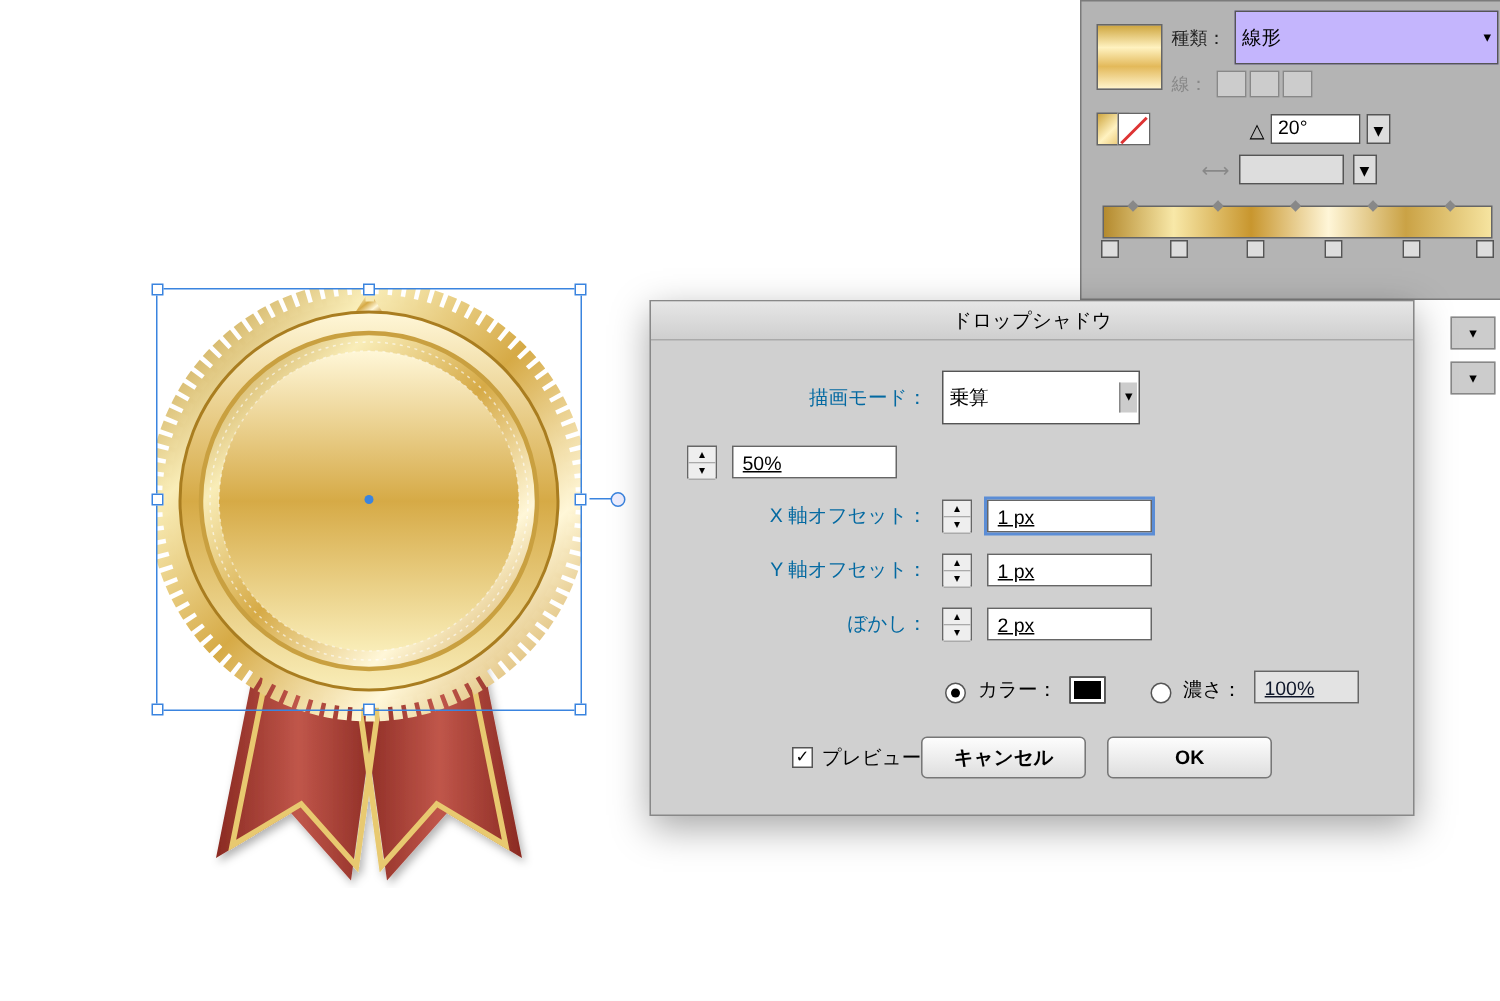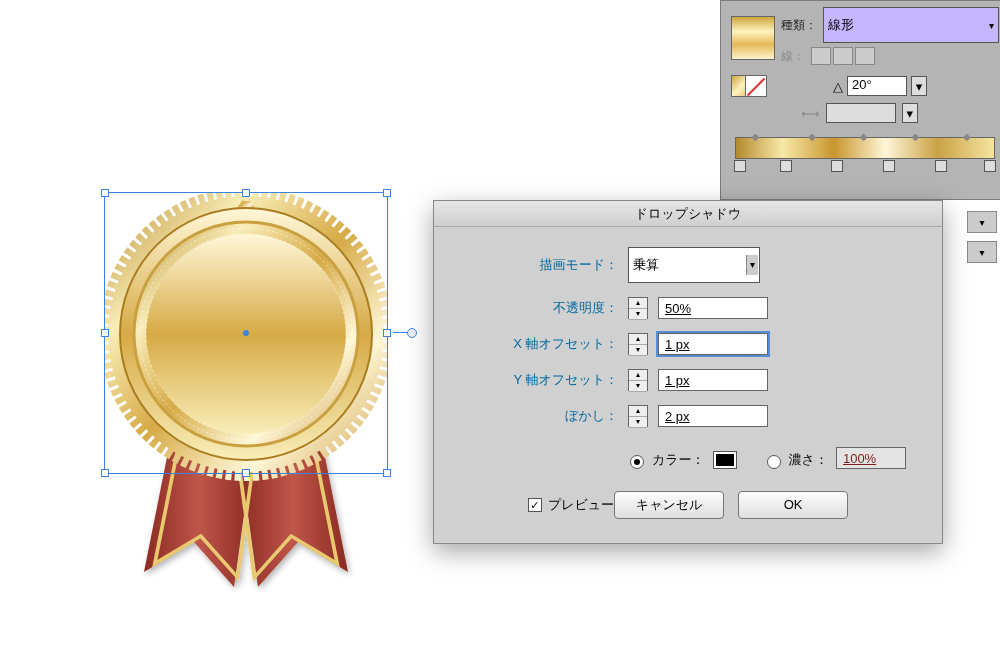--- a/index.html
+++ b/index.html
@@ -44,30 +44,30 @@
 .dlg-title { height: 26px; background: linear-gradient(#e6e6e6, #cfcfcf); display: flex; align-items: center; justify-content: center; font-size: 13px; border-bottom: 1px solid #aaa; }
 .dlg-body { padding: 20px 24px 24px 24px; }
 .form-row { display: flex; align-items: center; margin-bottom: 14px; gap: 10px; }
 .form-lbl { width: 160px; text-align: right; color: #0369a1; }
 .combo select, .combo-fake { width: 132px; height: 36px; background: #fff; border: 1px solid #555; padding: 0 4px; display: flex; align-items: center; justify-content: space-between; }
 .combo-fake::after { content: "▾"; font-size: 10px; background: #ccc; padding: 0 3px; margin-right: -3px; border-left: 1px solid #888; height: 20px; line-height: 20px; }
 .stepper { width: 20px; height: 22px; display: flex; flex-direction: column; border: 1px solid #666; }
 .stepper span { flex: 1; background: #eee; font-size: 8px; text-align: center; line-height: 10px; border-bottom: 1px solid #aaa; }
 .num-input { width: 110px; height: 22px; border: 1px solid #666; background: #fff; padding: 0 6px; text-decoration: underline; }
 .num-input.active { outline: 2px solid #5b8dd6; }
-.num-input.disabled { background: #e3e3e3; color: #7f1d1d; }
+.num-input.disabled { background: #e3e3e3; color: #0f172a; }
 .radio-row { display: flex; align-items: flex-end; gap: 8px; margin-left: 172px; margin-top: 20px; margin-bottom: 22px; }
 .radio { width: 14px; height: 14px; border: 1px solid #555; border-radius: 50%; background: #fff; display: inline-flex; align-items: center; justify-content: center; }
 .radio.checked::after { content: ""; width: 6px; height: 6px; background: #000; border-radius: 50%; }
 .color-sw { width: 24px; height: 18px; border: 1px solid #555; background: #000; box-shadow: inset 0 0 0 2px #fff; }
 .dlg-foot { display: flex; align-items: center; justify-content: center; }
 .chk { width: 14px; height: 14px; border: 1px solid #555; background: #fff; display: inline-flex; align-items: center; justify-content: center; }
 .chk.checked::after { content: "✓"; font-size: 11px; line-height: 11px; }
 .btn { width: 110px; height: 28px; background: linear-gradient(#fdfdfd, #dedede); border: 1px solid #777; border-radius: 4px; text-align: center; line-height: 26px; cursor: pointer; }
-.btns { display: flex; gap: 14px; }
+.btns { display: flex; gap: 14px; font-weight: bold; }
 </style>
 </head>
 <body>
 
 <div class="canvas">
   <svg class="medal" viewBox="0 0 284 400">
     <defs>
       <linearGradient id="gold" x1="0" y1="0" x2="1" y2="1">
         <stop offset="0%" stop-color="#b68826"></stop>
           <stop offset="25%" stop-color="#f9edb8"></stop>
@@ -191,21 +191,20 @@
 <div class="dialog">
   <div class="dlg-title">ドロップシャドウ</div>
   <div class="dlg-body">
     <div class="form-row">
       <div class="form-lbl">描画モード：</div>
       <div class="combo-fake">
           <span>乗算</span>
         </div>
     </div>
     <div class="form-row">
-      <div class="form-lbl">不透明度：</div>
       <div class="stepper">
           <span>▴</span>
           <span>▾</span>
         </div>
       <input class="num-input" value="50%" style="">
     </div>
     <div class="form-row">
       <div class="form-lbl">X 軸オフセット：</div>
       <div class="stepper">
           <span>▴</span>

